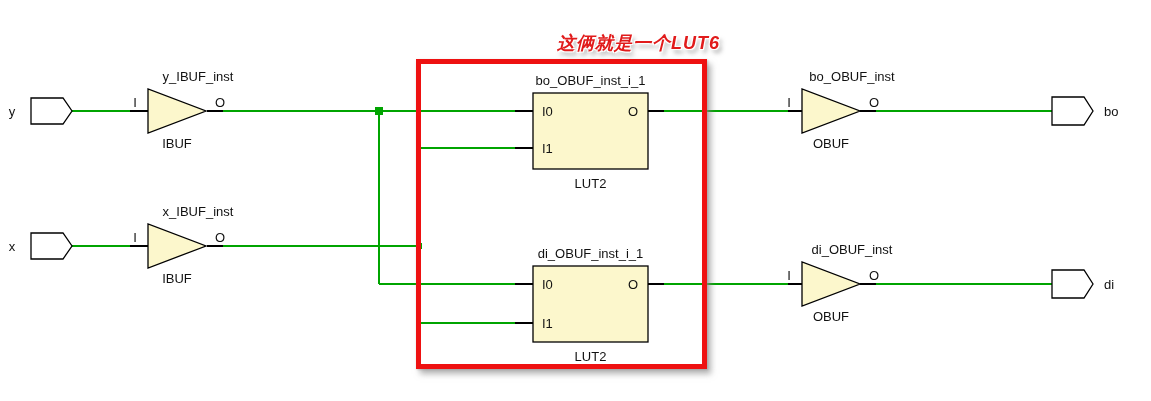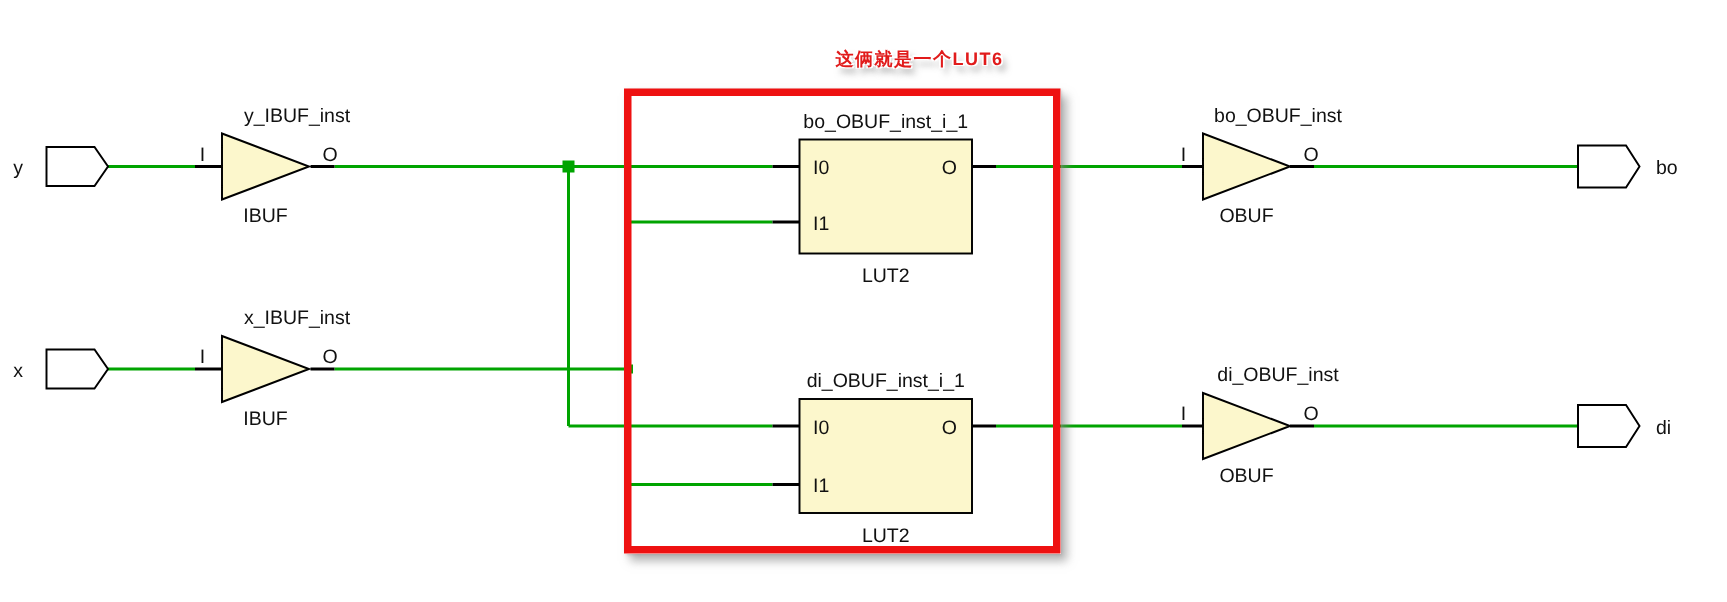--- a/index.html
+++ b/index.html
@@ -9,27 +9,28 @@
   }
   #schematic{position:absolute;left:0;top:0;}
   #schematic text{font-family:"Liberation Sans",sans-serif;font-size:13px;fill:#111111;}
   #schematic text.pin-label{font-size:13px;}
   .hlbox{
     position:absolute;border:5px solid #ee1111;
     box-shadow:4px 5px 6px rgba(130,130,130,.6), 1px 1px 2px rgba(160,160,160,.5);
     pointer-events:none;
   }
   .annotation{
-    position:absolute;font-weight:bold;font-size:12px;letter-spacing:1px;
+    position:absolute;font-weight:bold;font-size:18px;letter-spacing:1px;
     color:#e11b1b;white-space:nowrap;
     text-shadow:
       -1px -1px 0 #ffffff, 1px -1px 0 #ffffff,
       -1px  1px 0 #ffffff, 1px  1px 0 #ffffff,
        0 0 4px #ffffff,
        3px 4px 4px rgba(120,120,120,.65);
+    font-style: italic;
   }
 </style>
 </head>
 <body>
 
 <div class="canvas">
   <svg id="schematic" width="1151" height="401">
       <line x1="72" y1="111" x2="130" y2="111" stroke="#00a400" stroke-width="2"></line>
       <line x1="223" y1="111" x2="515" y2="111" stroke="#00a400" stroke-width="2"></line>
       <line x1="664" y1="111" x2="788" y2="111" stroke="#00a400" stroke-width="2"></line>

